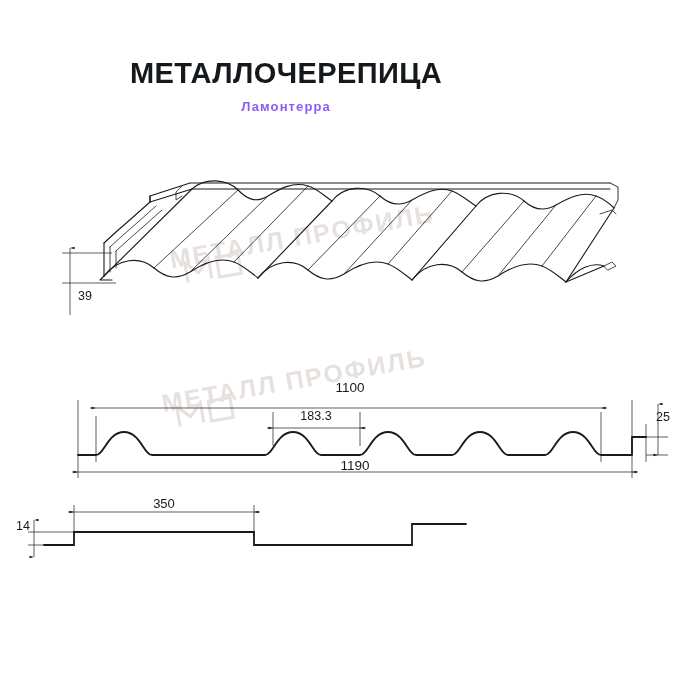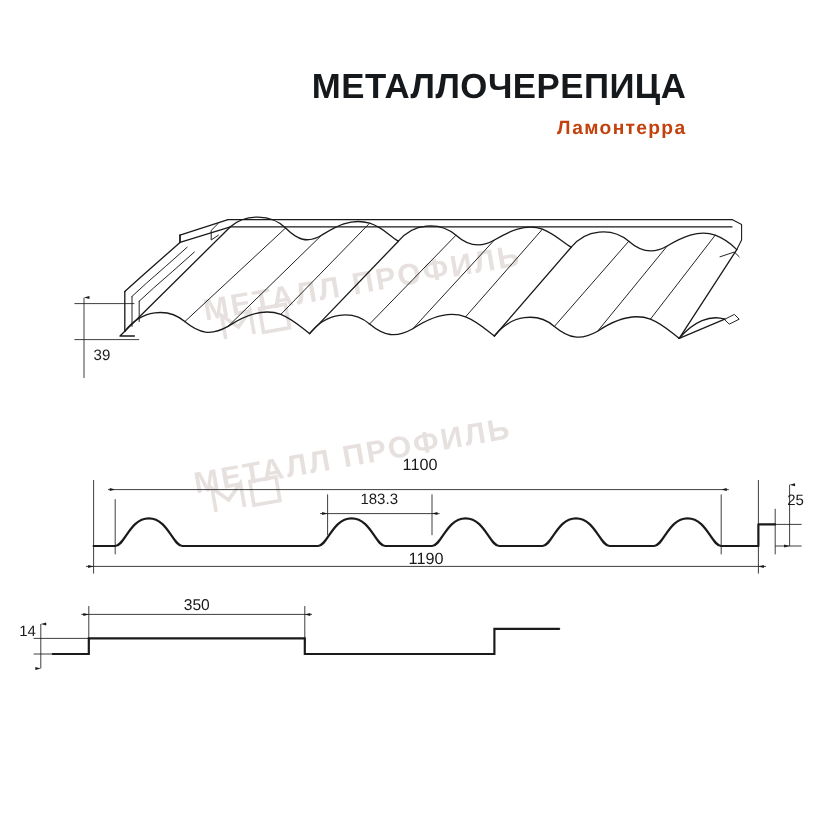--- a/index.html
+++ b/index.html
@@ -18,35 +18,35 @@
   .page {
     position: relative;
     width: 700px;
     height: 700px;
   }
   .title-block {
     position: absolute;
     left: 0;
     top: 58px;
     width: 572px;
-    text-align: right;
+    text-align: center;
   }
   .title {
     font-size: 29px;
     font-weight: bold;
     letter-spacing: 0.4px;
     color: #16191c;
     line-height: 1.1;
   }
   .subtitle {
     margin-top: 9px;
-    font-size: 16px;
+    font-size: 13px;
     font-weight: bold;
     letter-spacing: 1.1px;
-    color: #c2410c;
+    color: #8b5cf6;
   }
   .drawing {
     position: absolute;
     left: 0;
     top: 0;
     width: 700px;
     height: 700px;
   }
   .wm {
     position: absolute;

